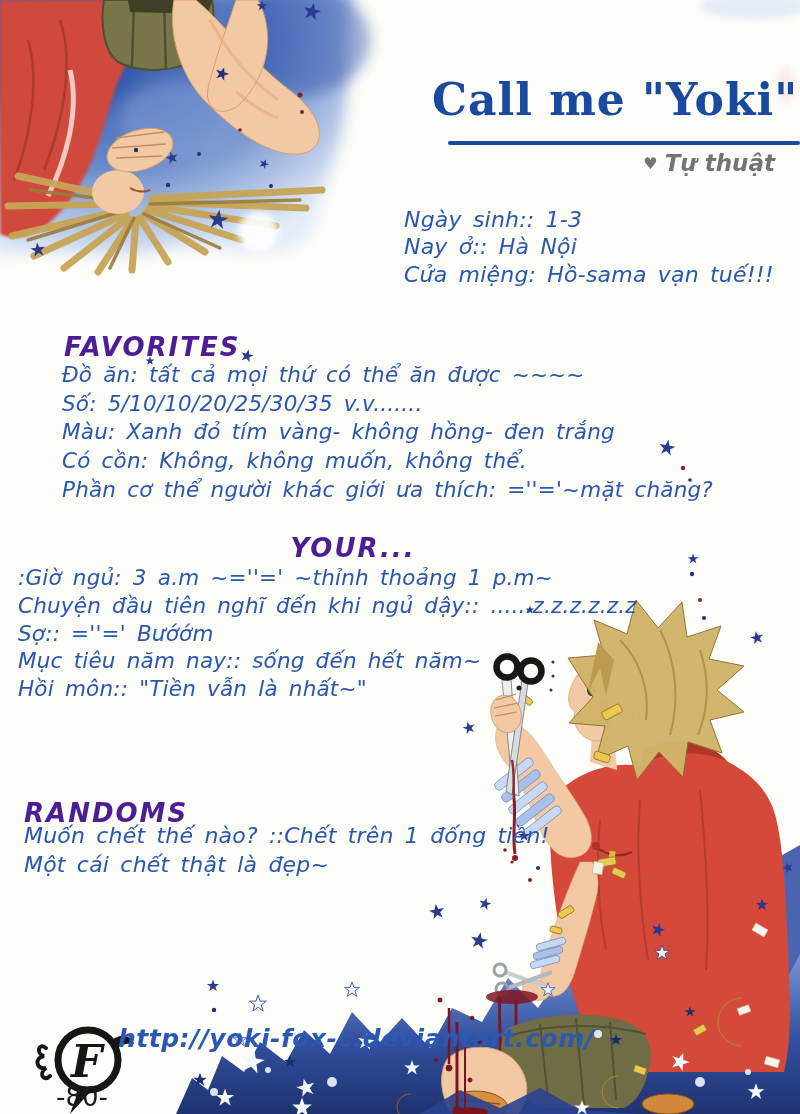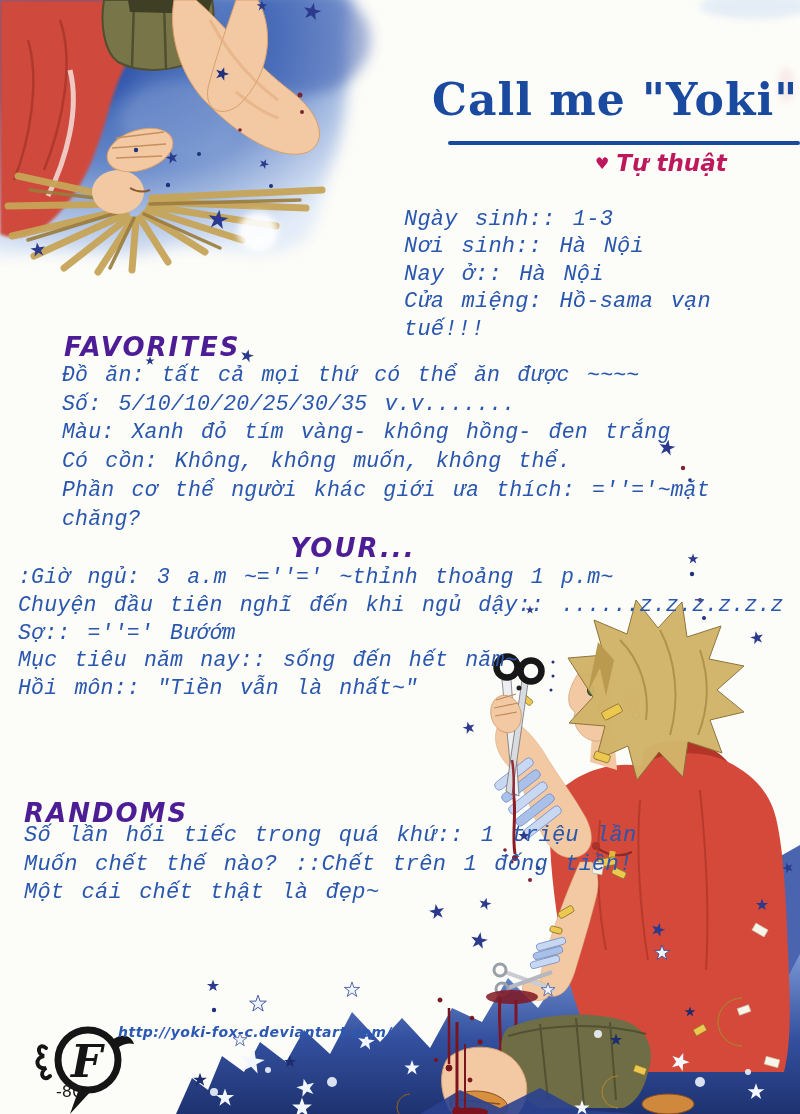--- a/index.html
+++ b/index.html
@@ -1,40 +1,40 @@
 <!DOCTYPE html>
 <html><head>
 <meta charset="utf-8">
 <style>
   html,body{margin:0;padding:0;background:#e9e9e9;}
   .page{position:relative;width:800px;height:1114px;background:#fcfcf8;overflow:hidden;
         font-family:"DejaVu Sans",sans-serif;}
   .art{position:absolute;left:0;top:0;pointer-events:none;}
   .hand{font-style:italic;color:#2a57ae;letter-spacing:.2px;word-spacing:4px;}
-  .block{position:absolute;font-family:Liberation Mono, monospace;}
+  .block{position:absolute;}
   .block p{margin:0;}
   .title{position:absolute;left:430px;top:74px;width:370px;text-align:center;
          font-family:"DejaVu Serif",serif;font-weight:bold;font-size:44px;
          color:#1a49a0;letter-spacing:1px;margin:0;}
   .rule{position:absolute;left:448px;top:141px;right:0;height:4px;background:#1a49a0;border-radius:2px;}
-  .subtitle{position:absolute;left:595px;top:150px;width:180px;text-align:left;
-            font-size:23px;font-weight:bold;color:#be185d;font-style:italic;}
+  .subtitle{position:absolute;left:595px;top:150px;width:180px;text-align:right;
+            font-size:23px;font-weight:bold;color:#737373;font-style:italic;}
   .heart{font-style:normal;font-size:16px;vertical-align:2px;margin-right:7px;}
   .profile{left:404px;top:206px;font-size:22px;line-height:27.4px;}
   .sec-h{position:absolute;font-size:26px;color:#4c1d95;font-style:italic;font-weight:bold;
          letter-spacing:2px;margin:0;}
   #fav-h{left:64px;top:332px;}
   #your-h{left:268px;top:533px;width:170px;text-align:center;}
   #ran-h{left:24px;top:798px;}
   .fav{left:62px;top:361px;font-size:21.5px;line-height:28.7px;}
   .your{left:18px;top:564px;font-size:21.5px;line-height:27.8px;}
   .ran{left:24px;top:822px;font-size:22px;line-height:28.7px;}
-  .url{position:absolute;left:118px;top:1024px;font-size:14px;font-weight:bold;font-style:italic;
+  .url{position:absolute;left:118px;top:1024px;font-size:25px;font-weight:bold;font-style:italic;
        color:#2a58b2;letter-spacing:.5px;}
-  .pageno{position:absolute;left:56px;top:1082px;font-size:16px;color:#1a1a1a;font-family:"DejaVu Sans",sans-serif;}
+  .pageno{position:absolute;left:56px;top:1082px;font-size:26px;color:#1a1a1a;font-family:"DejaVu Sans",sans-serif;}
 </style>
 </head>
 <body>
 
 <div class="page">
 
   <svg class="art" width="800" height="1114" viewBox="0 0 800 1114">
     <defs>
       <radialGradient id="skyG" cx="32%" cy="18%" r="85%">
         <stop offset="0%" stop-color="#2d52a8"></stop>
@@ -329,21 +329,20 @@
   </svg>
 
   <h1 class="title">Call me "Yoki"</h1>
   <div class="rule"></div>
   <div class="subtitle">
     <span class="heart">♥</span><span>Tự thuật</span>
   </div>
 
   <section class="block hand profile">
     <p>Ngày sinh:: 1-3</p>
-    <p>Nơi sinh:: Hà Nội</p>
     <p>Nay ở:: Hà Nội</p>
     <p>Cửa miệng: Hồ-sama vạn tuế!!!</p>
   </section>
 
   <h2 class="sec-h" id="fav-h">FAVORITES</h2>
   <section class="block hand fav">
     <p>Đồ ăn: tất cả mọi thứ có thể ăn được ~~~~</p>
     <p>Số: 5/10/10/20/25/30/35 v.v.......</p>
     <p>Màu: Xanh đỏ tím vàng- không hồng- đen trắng</p>
     <p>Có cồn: Không, không muốn, không thể.</p>
@@ -354,20 +353,19 @@
   <section class="block hand your">
     <p>:Giờ ngủ: 3 a.m ~=''=' ~thỉnh thoảng 1 p.m~</p>
     <p>Chuyện đầu tiên nghĩ đến khi ngủ dậy:: ......z.z.z.z.z.z</p>
     <p>Sợ:: =''=' Bướớm</p>
     <p>Mục tiêu năm nay:: sống đến hết năm~</p>
     <p>Hồi môn:: "Tiền vẫn là nhất~"</p>
   </section>
 
   <h2 class="sec-h" id="ran-h">RANDOMS</h2>
   <section class="block hand ran">
-    <p>Số lần hối tiếc trong quá khứ:: 1 triệu lần</p>
     <p>Muốn chết thế nào? ::Chết trên 1 đống tiền!</p>
     <p>Một cái chết thật là đẹp~</p>
   </section>
 
   <div class="url">http://yoki-fox-c.deviantart.com/</div>
   <div class="pageno">-80-</div>
 </div>
 
 </body></html>

